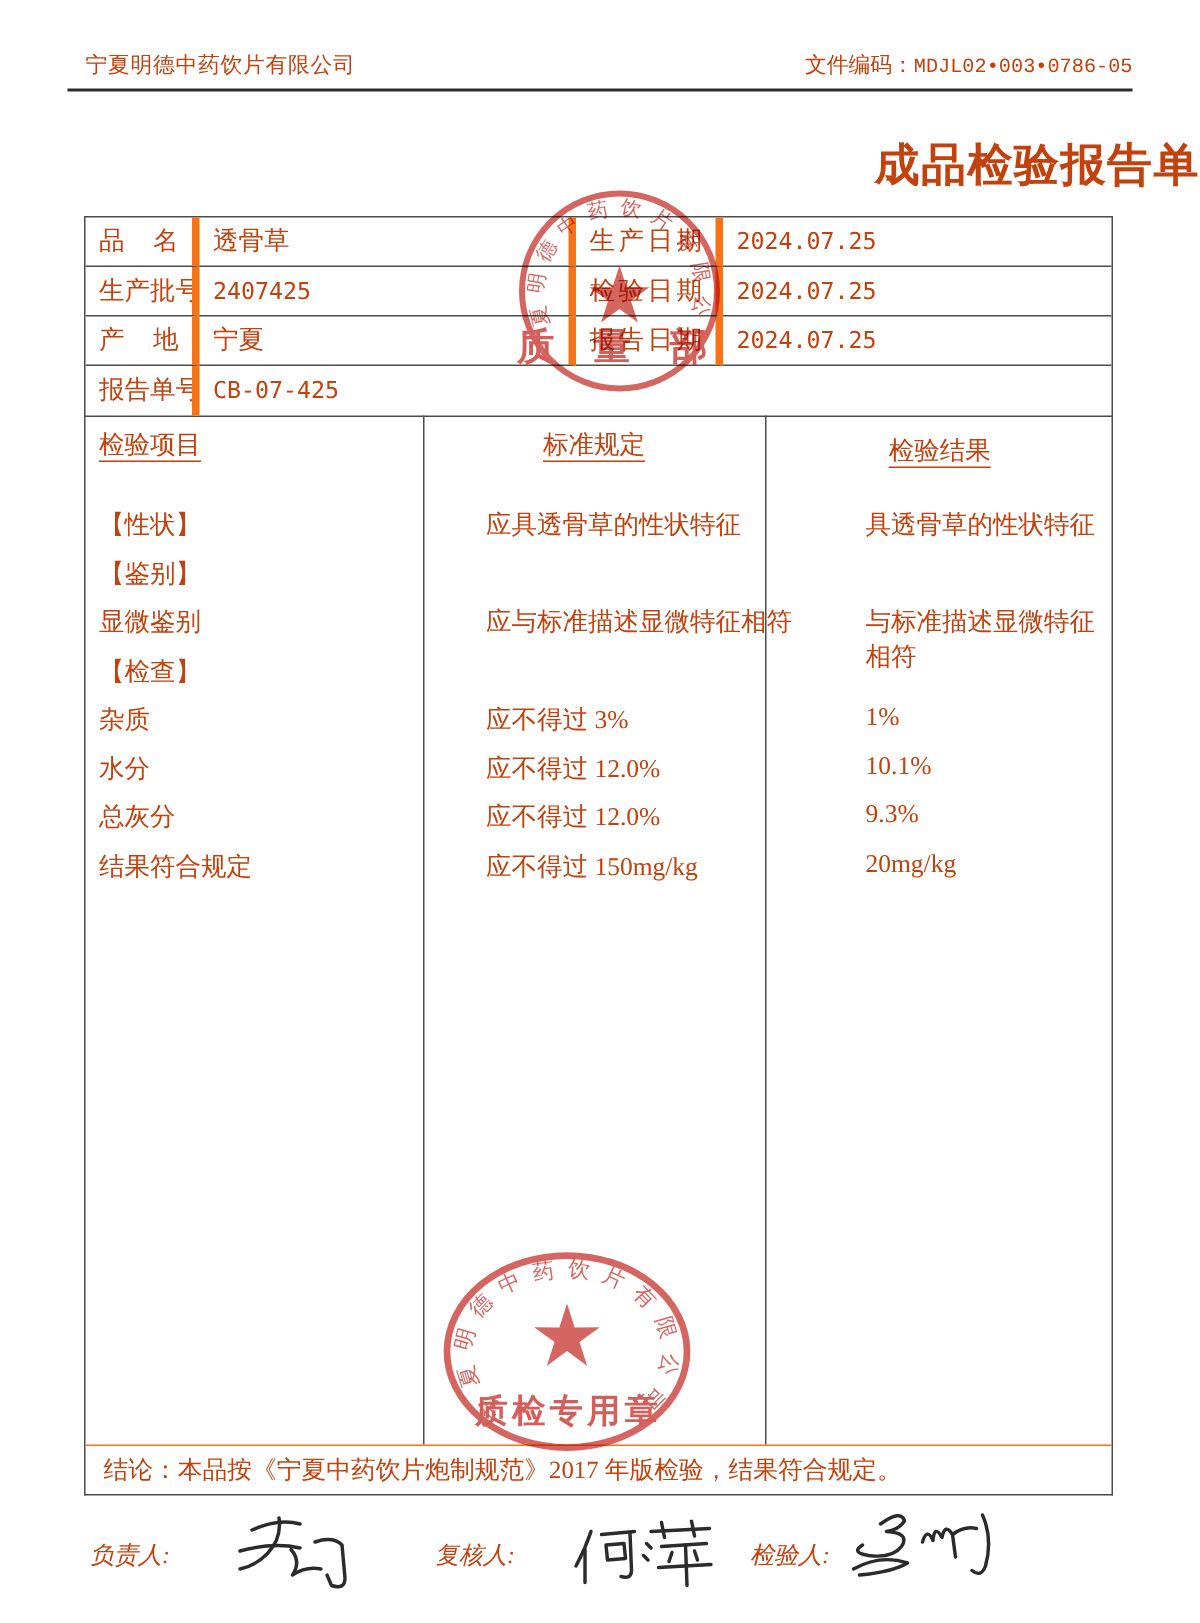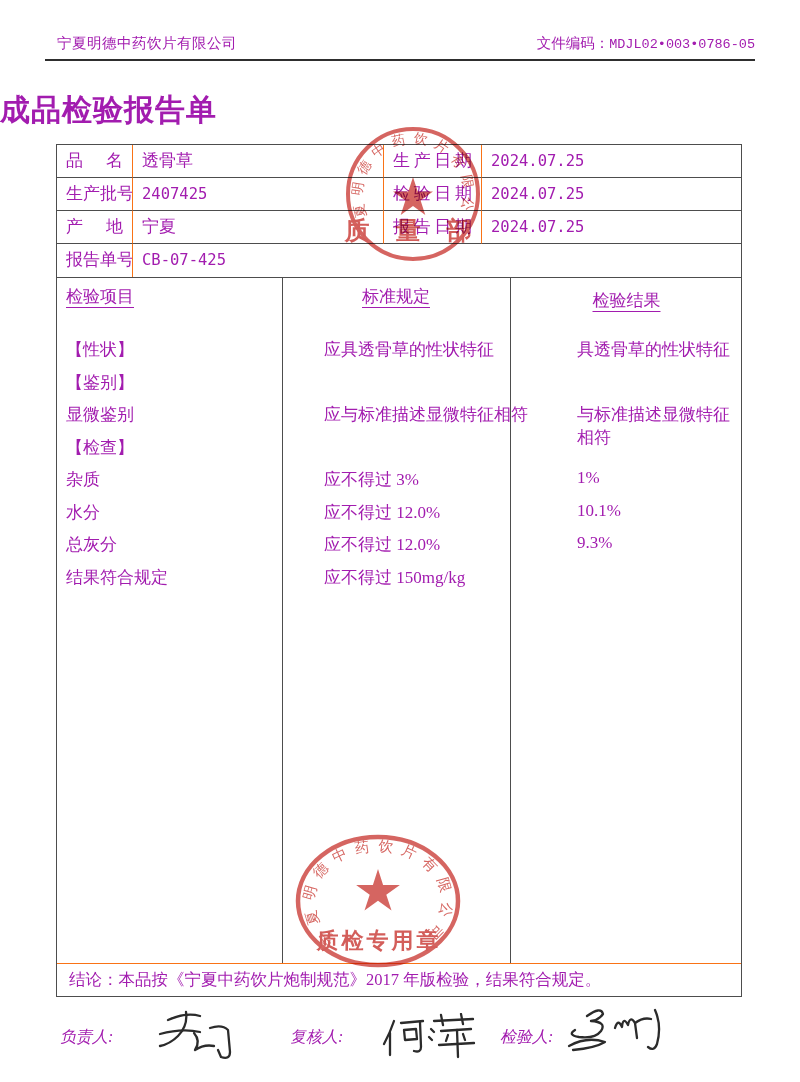--- a/index.html
+++ b/index.html
@@ -1,33 +1,33 @@
 <!DOCTYPE html>
 <html><head>
 <meta charset="utf-8">
 <style>
   html,body{margin:0;padding:0;background:#ffffff;}
   .page{
     position:relative;width:800px;height:1064px;background:#fff;
-    font-family:"Liberation Serif","DejaVu Serif",serif;color:#a21caf;
+    font-family:"Liberation Serif","DejaVu Serif",serif;color:#c2410c;
     overflow:hidden;
   }
   
   .hdr-company{position:absolute;left:57px;top:34px;font-size:14.5px;letter-spacing:.5px;}
   .hdr-code{position:absolute;right:45px;top:34px;font-size:14.5px;}
   .hdr-code .code-val{font-family:Liberation Mono, monospace;font-size:13.5px;}
   .hdr-rule{position:absolute;left:45px;top:59px;width:710px;height:2px;background:#2e2e2e;}
   
-  .doc-title{position:absolute;left:0;top:90px;width:100%;text-align:left;
+  .doc-title{position:absolute;left:0;top:90px;width:100%;text-align:right;
     font-size:30px;font-weight:bold;letter-spacing:1px;}
   
   .info-table{position:absolute;left:56px;top:144px;width:686px;box-sizing:border-box;
     border:1px solid #4d4d4d;display:grid;grid-template-columns:76px 251px 98px 259px;
     grid-auto-rows:33px;font-size:17px;}
-  .info-table .cell{box-sizing:border-box;border-right:1px solid #f97316;border-bottom:1px solid #4d4d4d;
+  .info-table .cell{box-sizing:border-box;border-right:5px solid #f97316;border-bottom:1px solid #4d4d4d;
     padding:0 9px;line-height:32px;white-space:nowrap;overflow:hidden;}
   .info-table .lab{text-align:justify;text-align-last:justify;}
   .info-table .span3{grid-column:2 / 5;}
   .info-table .no-r{border-right:none;}
   .info-table .no-b{border-bottom:none;}
   .mono{font-family:"DejaVu Sans Mono","Liberation Mono",monospace;font-size:15.5px;}
   
   .main-table{position:absolute;left:56px;top:277px;width:686px;height:720px;box-sizing:border-box;
     border:1px solid #4d4d4d;border-top:none;font-size:17px;}
   .vdiv{position:absolute;top:0;width:1px;height:686px;background:#4d4d4d;}
@@ -134,20 +134,21 @@
         <div class="c3">10.1%</div>
       </div>
       <div class="mt-row">
         <div class="c1">总灰分</div>
         <div class="c2">应不得过 12.0%</div>
         <div class="c3">9.3%</div>
       </div>
       <div class="mt-row">
         <div class="c1">结果符合规定</div>
         <div class="c2">应不得过 150mg/kg</div>
+        <div class="c3">20mg/kg</div>
       </div>
     </div>
 
     <div class="mt-conclusion">
       <span>结论：本品按《宁夏中药饮片炮制规范》2017 年版检验，结果符合规定。</span>
     </div>
   </div>
 
   <svg class="stamp stamp-top" width="162" height="164" viewBox="0 0 162 164">
     <circle class="ring" cx="81" cy="82" r="65" stroke-width="4"></circle>

